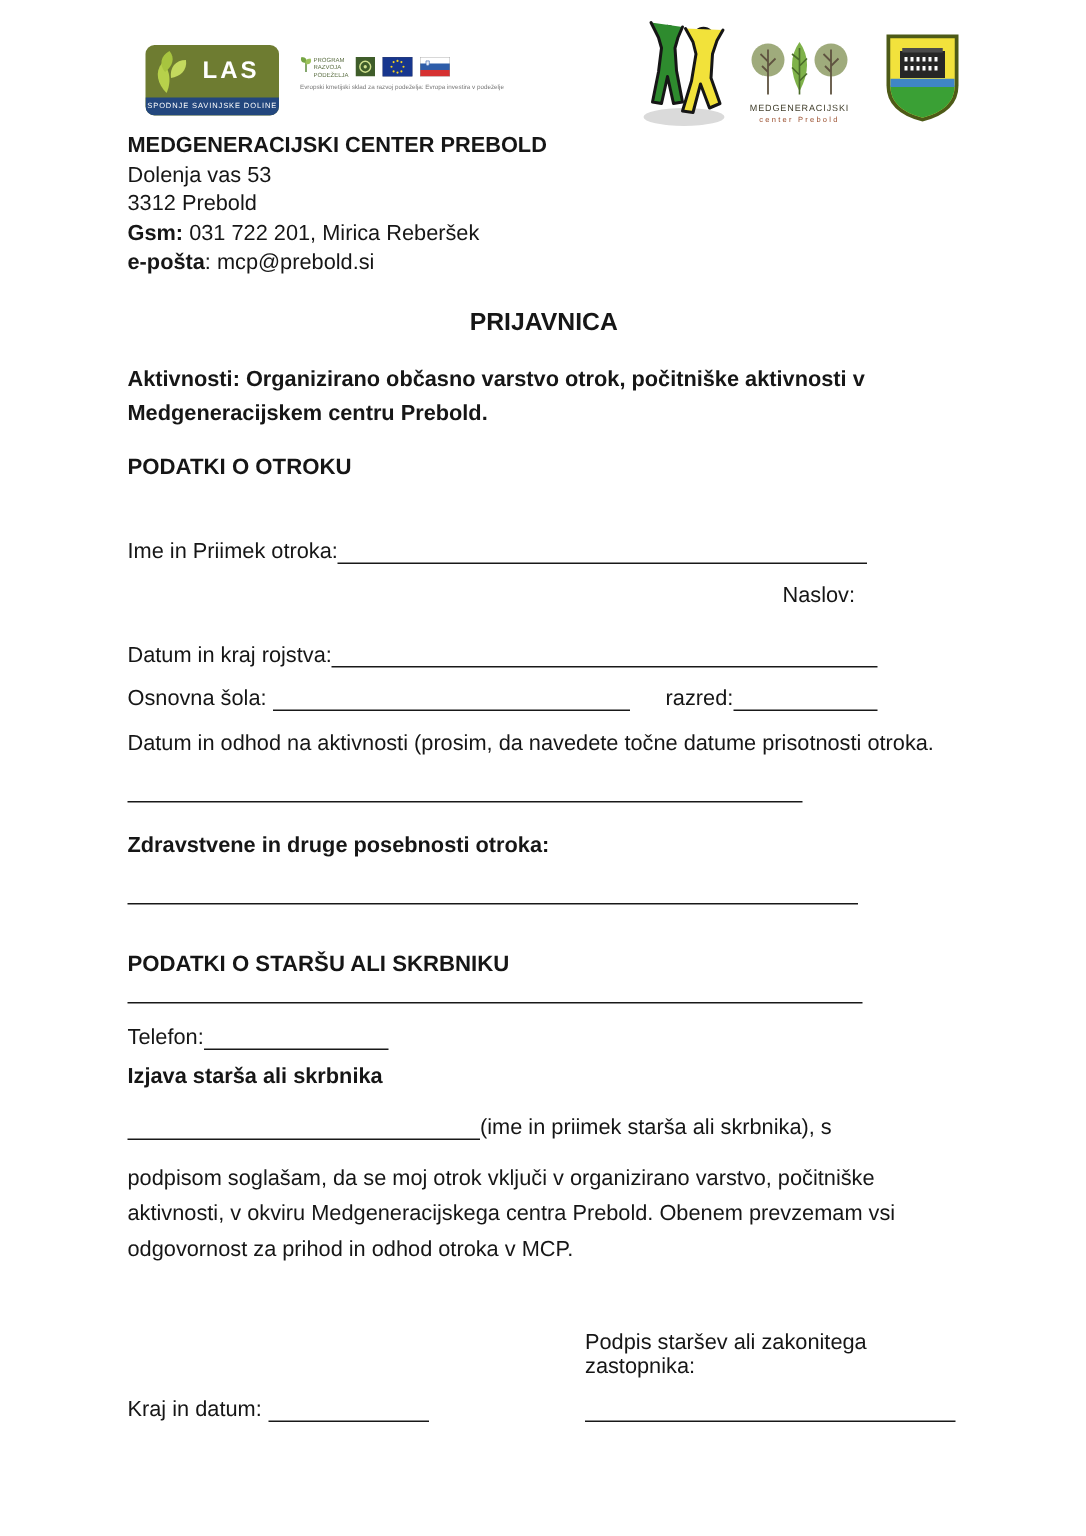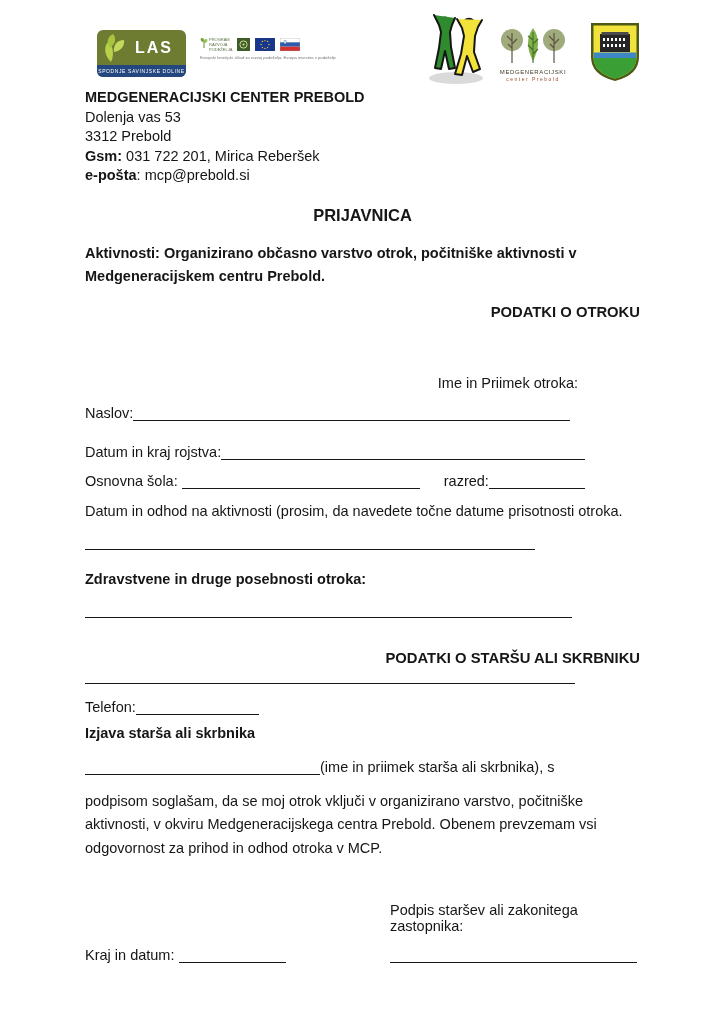--- a/index.html
+++ b/index.html
@@ -28,21 +28,21 @@
   .mcp { position:absolute; left:497px; top:27px; width:72px; text-align:center; }
   .mcp-name { font-size:6px; letter-spacing:.6px; color:#44412f; margin-top:1px; white-space:nowrap; }
   .mcp-sub { font-size:5px; letter-spacing:1.5px; color:#9b4f2e; margin-top:1px; white-space:nowrap; }
   .arms { position:absolute; left:589px; top:21px; }
   
   .content { margin:0 84px 0 85px; width:555px; }
   .addr { margin-top:0px; font-size:14.5px; line-height:19.5px; }
   .b { font-weight:bold; }
   .title { margin-top:20px; text-align:center; font-size:16.5px; font-weight:bold; }
   .activity { margin-top:17px; font-size:14.5px; font-weight:bold; line-height:23.5px; }
-  .sect { margin-top:15px; text-align:right; font-size:14.8px; font-weight:bold; }
+  .sect { margin-top:15px; text-align:left; font-size:14.8px; font-weight:bold; }
   .frow { display:flex; align-items:flex-end; font-size:14.5px; }
   .lbl { white-space:pre; }
   .fill { display:block; border-bottom:1.3px solid #191919; height:5px; }
   .grow { flex:1; }
   .note { font-size:14.5px; }
   .footer { margin-top:42px; display:flex; font-size:14.5px; }
   .foot-right { margin-left:auto; width:250px; }
   .sig-line { margin-top:24px; border-bottom:1.3px solid #191919; height:5px; width:247px; }
 </style>
 </head>
@@ -170,26 +170,26 @@
       <div><span class="b">Gsm:</span><span> 031 722 201, Mirica Reberšek</span></div>
       <div><span class="b">e-pošta</span><span>: mcp@prebold.si</span></div>
     </div>
 
     <div class="title">PRIJAVNICA</div>
 
     <div class="activity">Aktivnosti: Organizirano občasno varstvo otrok, počitniške aktivnosti v Medgeneracijskem centru Prebold.</div>
 
     <div class="sect">PODATKI O OTROKU</div>
 
-    <div class="frow" style="margin-top:55px; width:493px;flex-direction:column;">
+    <div class="frow" style="margin-top:40px; width:493px;">
       <span class="lbl">Ime in Priimek otroka:</span>
       <span class="fill grow"></span>
     </div>
 
-    <div class="frow" style="margin-top:13px; width:485px;">
+    <div class="frow" style="margin-top:13px; width:485px;flex-direction:column;">
       <span class="lbl">Naslov:</span>
       <span class="fill grow"></span>
     </div>
 
     <div class="frow" style="margin-top:23px; width:500px;">
       <span class="lbl">Datum in kraj rojstva:</span>
       <span class="fill grow"></span>
     </div>
 
     <div class="frow" style="margin-top:13px; width:500px;">

